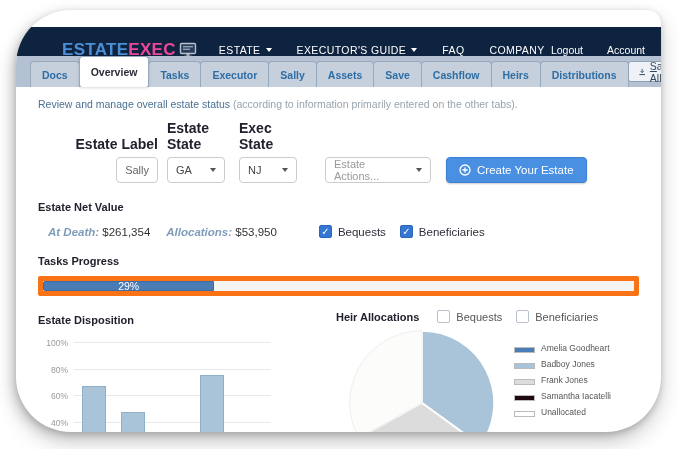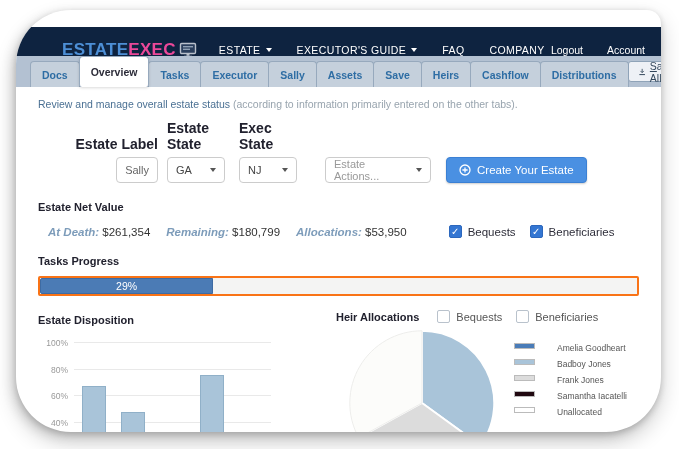--- a/index.html
+++ b/index.html
@@ -49,36 +49,36 @@
   .stat { font-size:11.5px; margin-right:16px; }
   .stat .sl { color:#7d9cba; font-weight:bold;font-style:italic; }
   .stat .sv { color:#333; font-weight:normal; }
   .checkbox-group { display:flex; align-items:center; gap:14px; }
   .cb-wrap { display:flex; align-items:center; gap:6px; cursor:pointer; }
   .cb { width:13px; height:13px; border-radius:2px; display:flex; align-items:center; justify-content:center; font-size:10px; }
   .cb.on { background:#3476d2; border:1px solid #2c67bd; color:#fff; }
   .cb.off { background:#fff; border:1px solid #b9c2cc; color:transparent; }
   .cb-label { font-size:11.5px; color:#2e2e3a; }
   .tasks { margin-top:13px; }
-  .progress-track { margin-top:7px; height:20px; background:#f4f4f3; border:2px solid #f97316; border-radius:2px; position:relative; }
+  .progress-track { margin-top:7px; height:20px; background:#f4f4f3; border:5px solid #f97316; border-radius:2px; position:relative; }
   .progress-fill { position:absolute; left:0; top:0; bottom:0; background:#4b7bb5; border:1px solid #3e6ba3; border-radius:2px 0 0 2px; display:flex; align-items:center; justify-content:center; color:#fff; font-size:10.5px; }
   
   .bottom { display:flex; margin-top:14px; }
   .left-col { width:262px; }
   .right-col { flex:1; padding-left:36px; }
   .bar-chart { position:relative; margin-top:10px; height:158px; width:245px; font-size:8.5px; }
   .gridline { position:absolute; left:36px; width:197px; height:1px; background:#e9e9e9; }
   .ytick { position:absolute; width:30px; text-align:right; color:#999; }
   .bar { position:absolute; background:#a9c4d9; border:1px solid #90b0c8; border-bottom:none; }
   .heir-header { display:flex; align-items:center; gap:18px; }
   .heir-header .checkbox-group .cb-label { font-size:11px; color:#555; }
   .pie-area { display:flex; margin-top:4px; }
   .pie-svg { margin-left:10px; }
   .legend { margin-left:16px; margin-top:16px; }
-  .legend-item { display:flex; align-items:flex-start; gap:22px; margin-bottom:6px; }
+  .legend-item { display:flex; align-items:flex-end; gap:6px; margin-bottom:6px; }
   .swatch { width:21px; height:6px; border:1px solid #bbb; }
   .legend-label { font-size:8.5px; color:#555; }
 </style>
 </head>
 <body>
 
 <div class="card">
 
   <div class="navbar">
     <div class="logo">
@@ -119,22 +119,22 @@
 
   <div class="tabstrip">
     <div class="tabs" id="tabs">
         <div class="tab">Docs</div>
         <div class="tab active">Overview</div>
         <div class="tab">Tasks</div>
         <div class="tab">Executor</div>
         <div class="tab">Sally</div>
         <div class="tab">Assets</div>
         <div class="tab">Save</div>
+        <div class="tab">Cashflow</div>
         <div class="tab">Heirs</div>
-        <div class="tab">Cashflow</div>
         <div class="tab">Distributions</div>
       </div>
     <div class="strip-buttons">
       <div class="strip-btn">
         <svg width="9" height="10" viewBox="0 0 9 10">
           <path d="M4.5 0.5 L4.5 5.5 M2.2 3.5 L4.5 6 L6.8 3.5" stroke="#33475c" stroke-width="1.2" fill="none"></path>
           <rect x="0.5" y="8" width="8" height="1.4" fill="#33475c"></rect>
         </svg>
         <span class="btn-label">Save All</span>
       </div>
@@ -181,21 +181,20 @@
         </svg>
         <span>Create Your Estate</span>
       </div>
     </div>
 
     <div class="netvalue">
       <span class="section-label">Estate Net Value</span>
       <div class="stats-row">
         <span id="net-stats" style="display: flex;">
             <span class="stat"><span class="sl">At Death: </span><span class="sv">$261,354</span></span>
-            <span class="stat"><span class="sl">Remaining: </span><span class="sv">$180,799</span></span>
             <span class="stat"><span class="sl">Allocations: </span><span class="sv">$53,950</span></span>
           </span>
         <span class="checkbox-group" id="net-checkboxes" style="margin-left:26px;">
             <span class="cb-wrap">
               <span class="cb on">✓</span>
               <span class="cb-label">Bequests</span>
             </span>
             <span class="cb-wrap">
               <span class="cb on">✓</span>
               <span class="cb-label">Beneficiaries</span>

